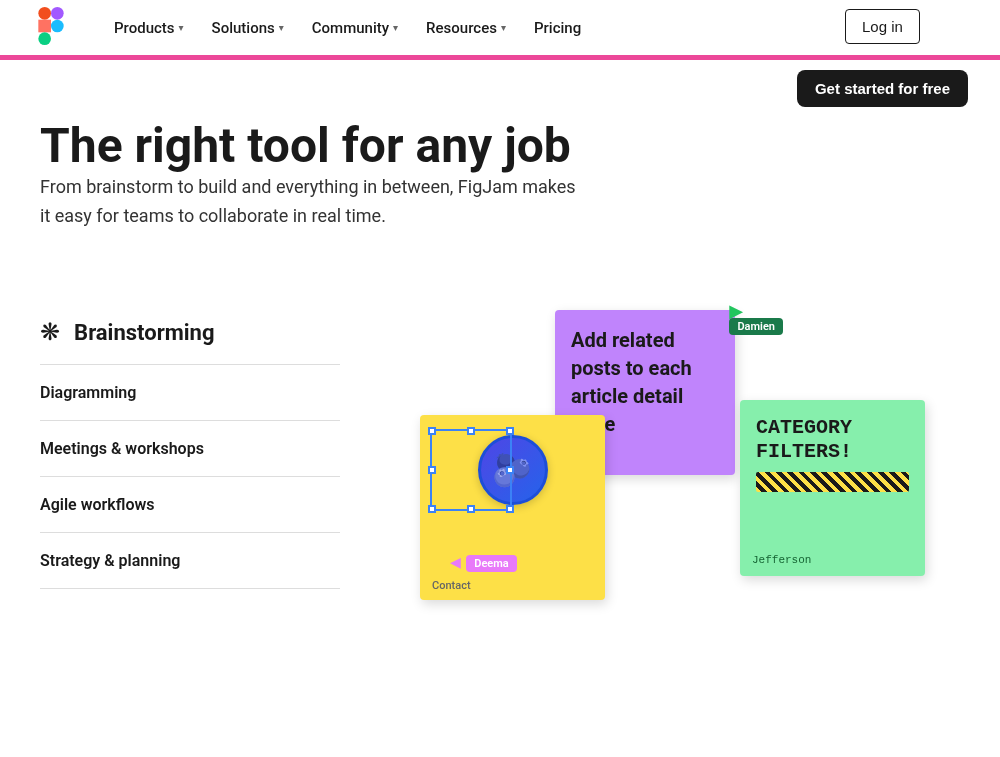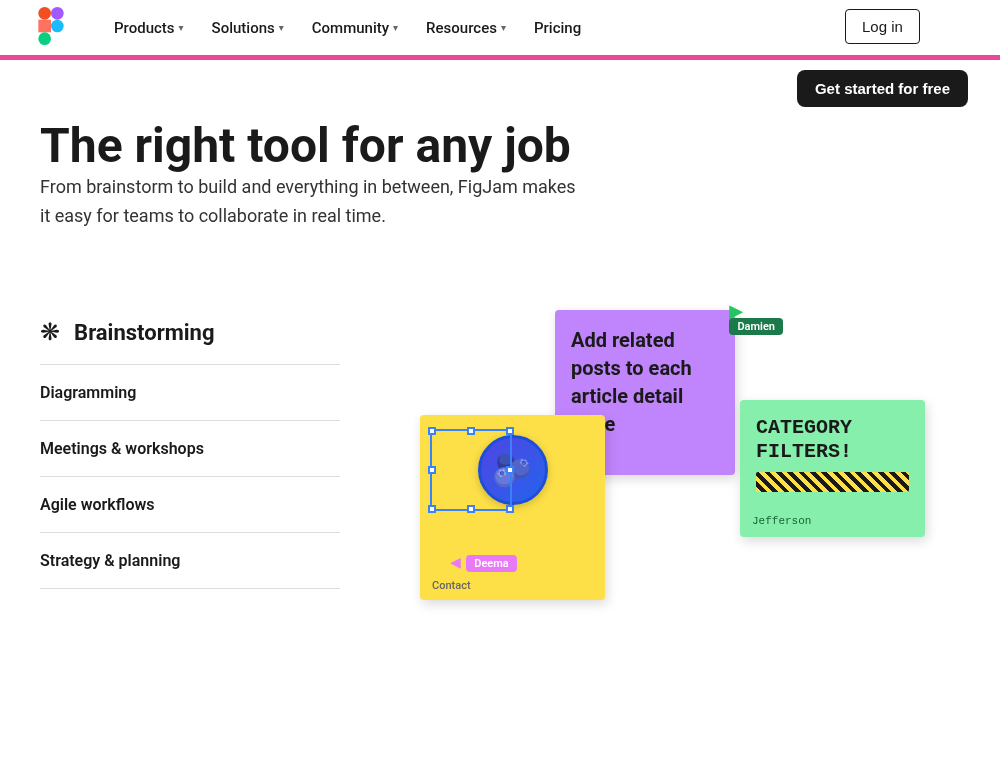--- a/index.html
+++ b/index.html
@@ -334,20 +334,20 @@
         </div>
       </div>
 
       <div style="position:absolute; bottom:30px; left:30px;">
         <span style="font-size:14px; color:#e879f9;">◀</span>
         <span style="background:#e879f9; color:#fff; font-size:11px; font-weight:600; padding:2px 8px; border-radius:4px; margin-left:2px;">Deema</span>
       </div>
       <div style="position:absolute; bottom:8px; left:12px; font-size:11px; color:#666;">Contact</div>
     </div>
 
-    <div class="sticky-note note-green" style="position:absolute; top:100px; left:340px; width:185px; height:137px;">
+    <div class="sticky-note note-green" style="position:absolute; top:100px; left:340px; width:185px; height:176px;">
       <div class="note-category">CATEGORY FILTERS!</div>
       <div class="note-stripes"></div>
       <div style="position:absolute; bottom:10px; left:12px; font-size:11px; color:#166534;">Jefferson</div>
     </div>
 
   </div>
 </div>
 
 </body></html>

